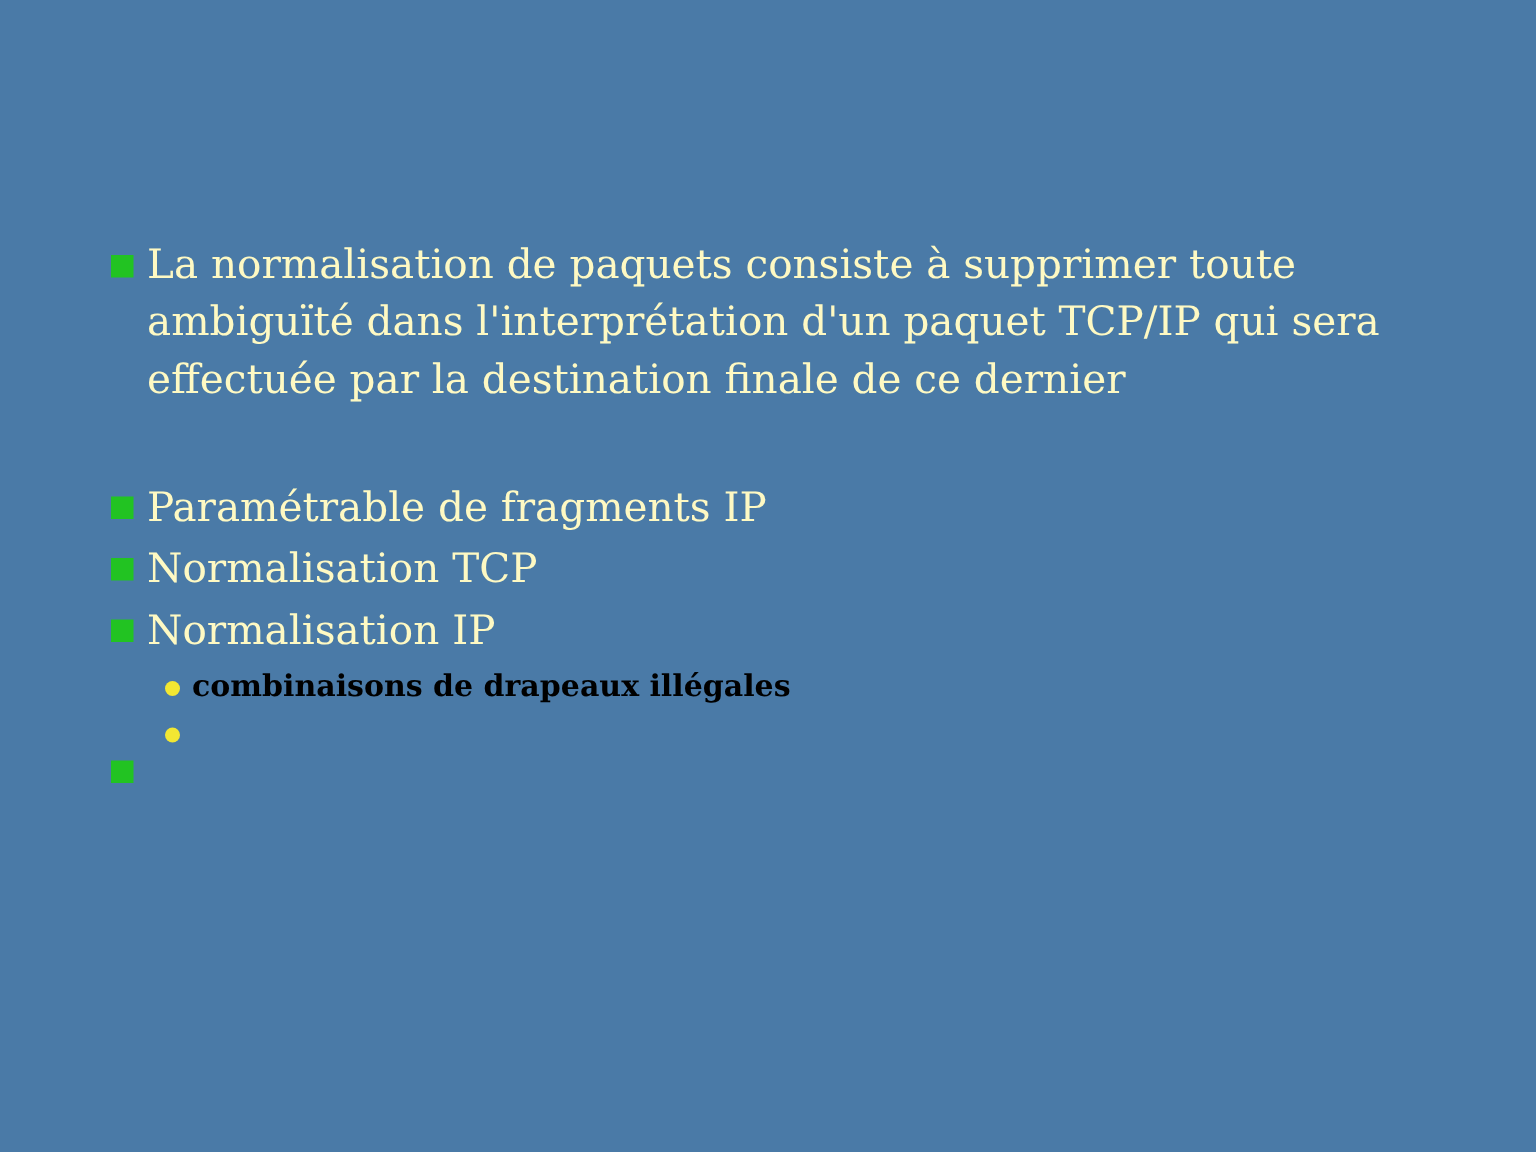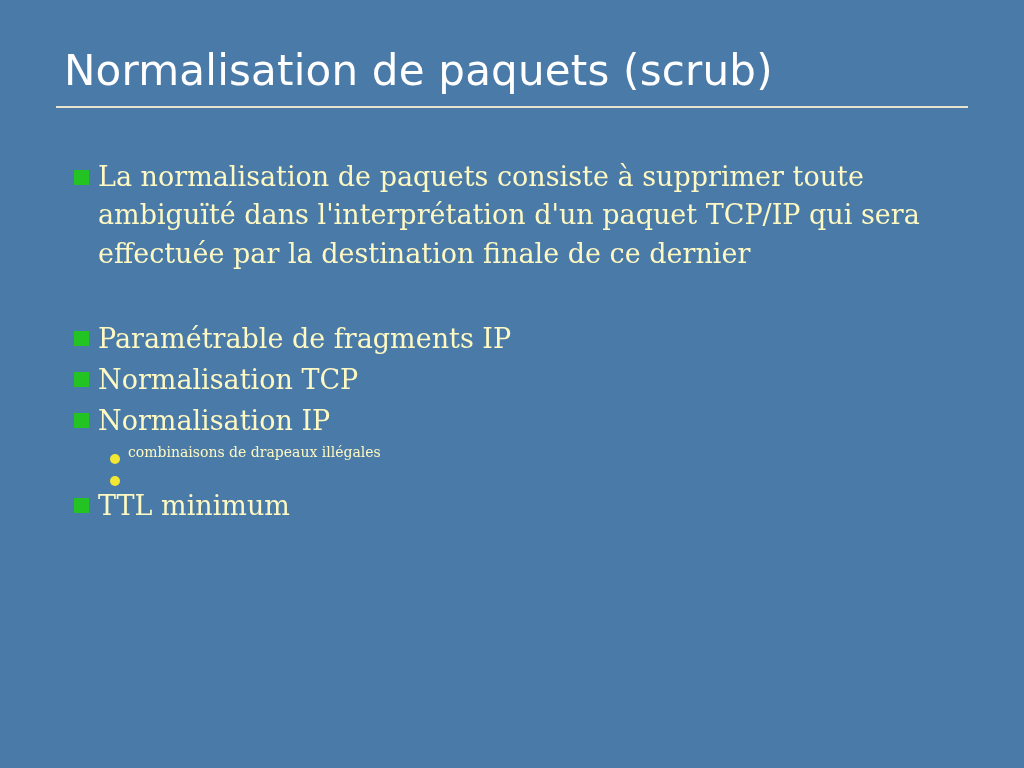--- a/index.html
+++ b/index.html
@@ -77,37 +77,34 @@
     flex: 0 0 auto;
     width: 10px;
     height: 10px;
     border-radius: 50%;
     background: #f2e732;
     margin-top: 12px;
     margin-right: 8px;
   }
   .l2-text {
     font-family: "DejaVu Serif", serif;
-    font-size: 14px;
+    font-size: 20px;
     line-height: 1.55;
-    color: #fef9c3;
+    color: #000000;
+    font-weight: bold;
   }
   .gap-lg { height: 44px; }
   .gap-md { height: 40px; }
   .tight .l1-text { line-height: 1.42; }
 </style>
 </head>
 <body>
 
 <div class="slide">
 
-  <div class="title-block">
-    <div class="slide-title">Normalisation de paquets (scrub)</div>
-    <div class="title-rule"></div>
-  </div>
 
   <div class="content">
 
     <div class="bullet-l1 tight">
       <span class="sq"></span>
       <span class="l1-text">La normalisation de paquets consiste à supprimer toute ambiguïté dans l'interprétation d'un paquet TCP/IP qui sera effectuée par la destination finale de ce dernier</span>
     </div>
 
     <div class="gap-lg"></div>
 
@@ -131,20 +128,19 @@
       <span class="l2-text">combinaisons de drapeaux illégales</span>
     </div>
 
     <div class="bullet-l2">
       <span class="dot"></span>
     </div>
 
 
     <div class="bullet-l1">
       <span class="sq"></span>
-      <span class="l1-text">TTL minimum</span>
     </div>
 
     <div class="gap-md"></div>
 
 
   </div>
 </div>
 
 </body></html>

